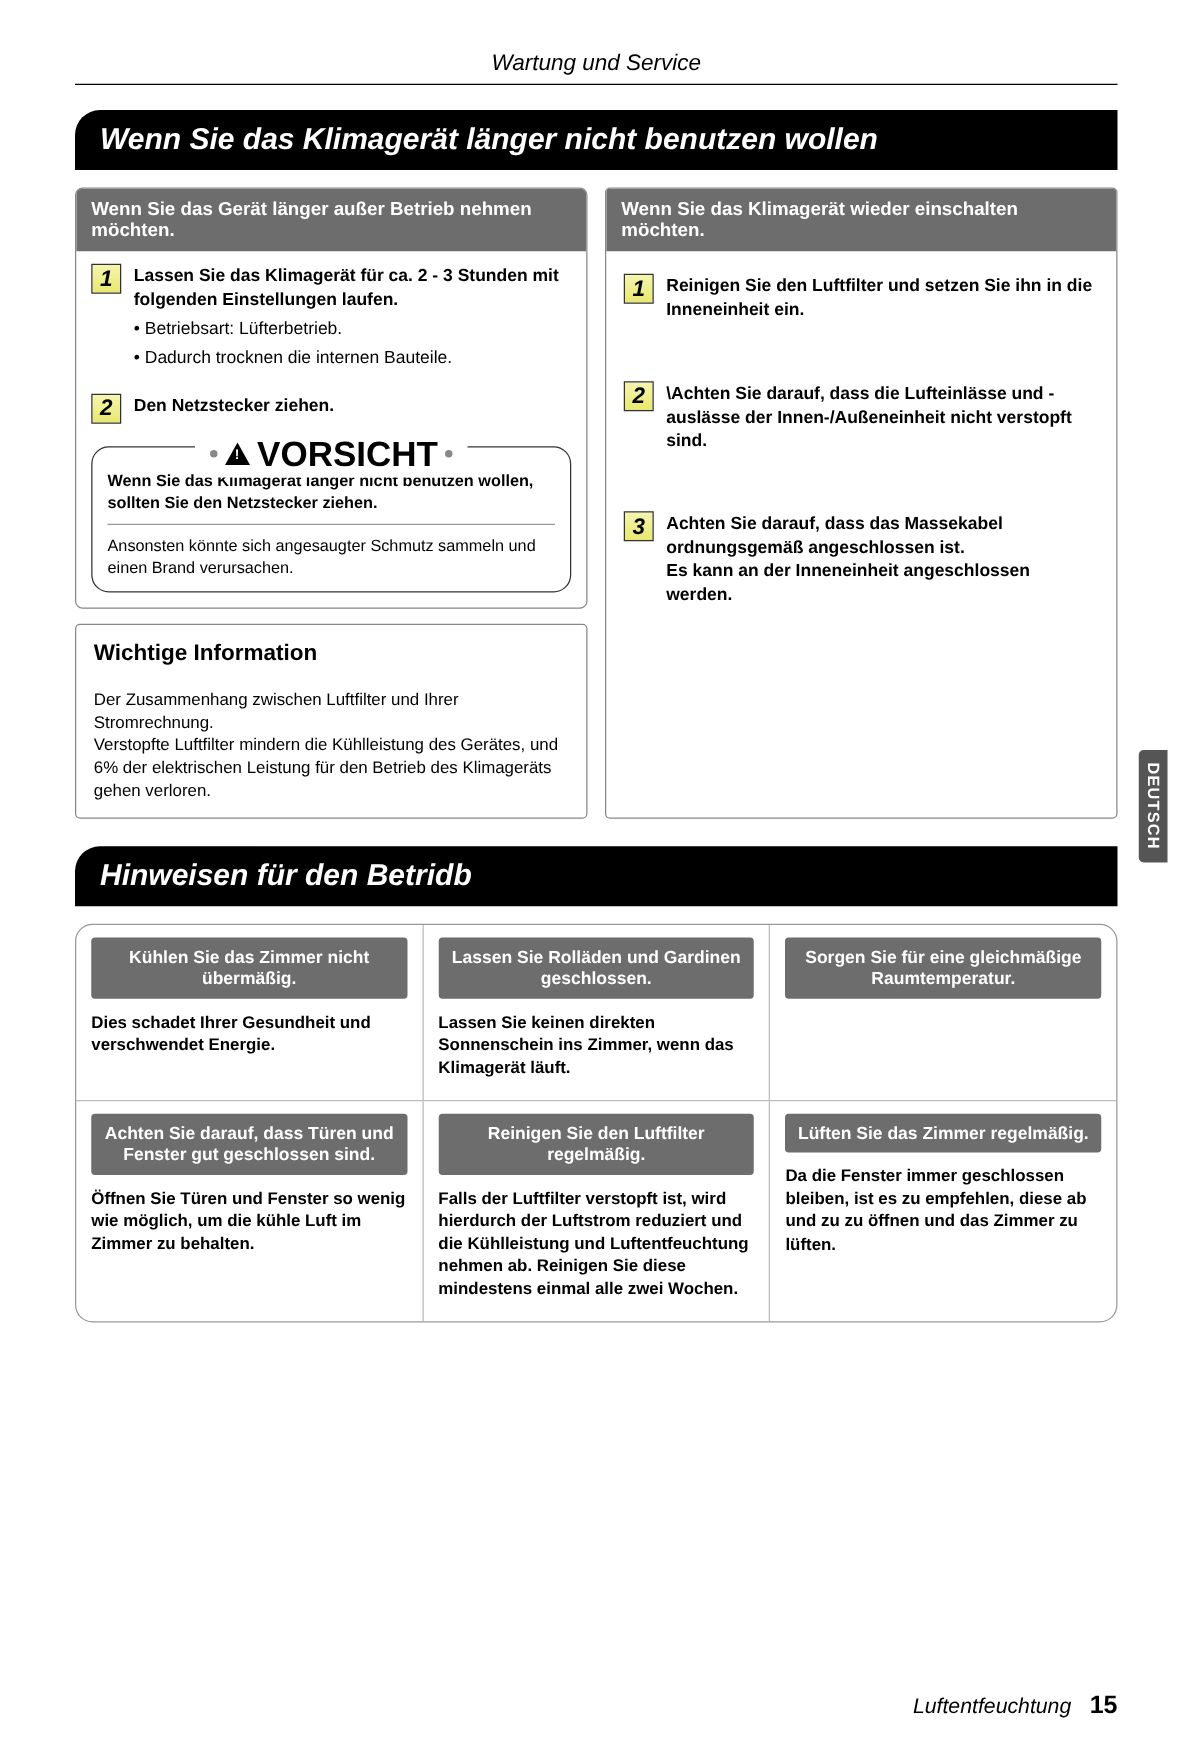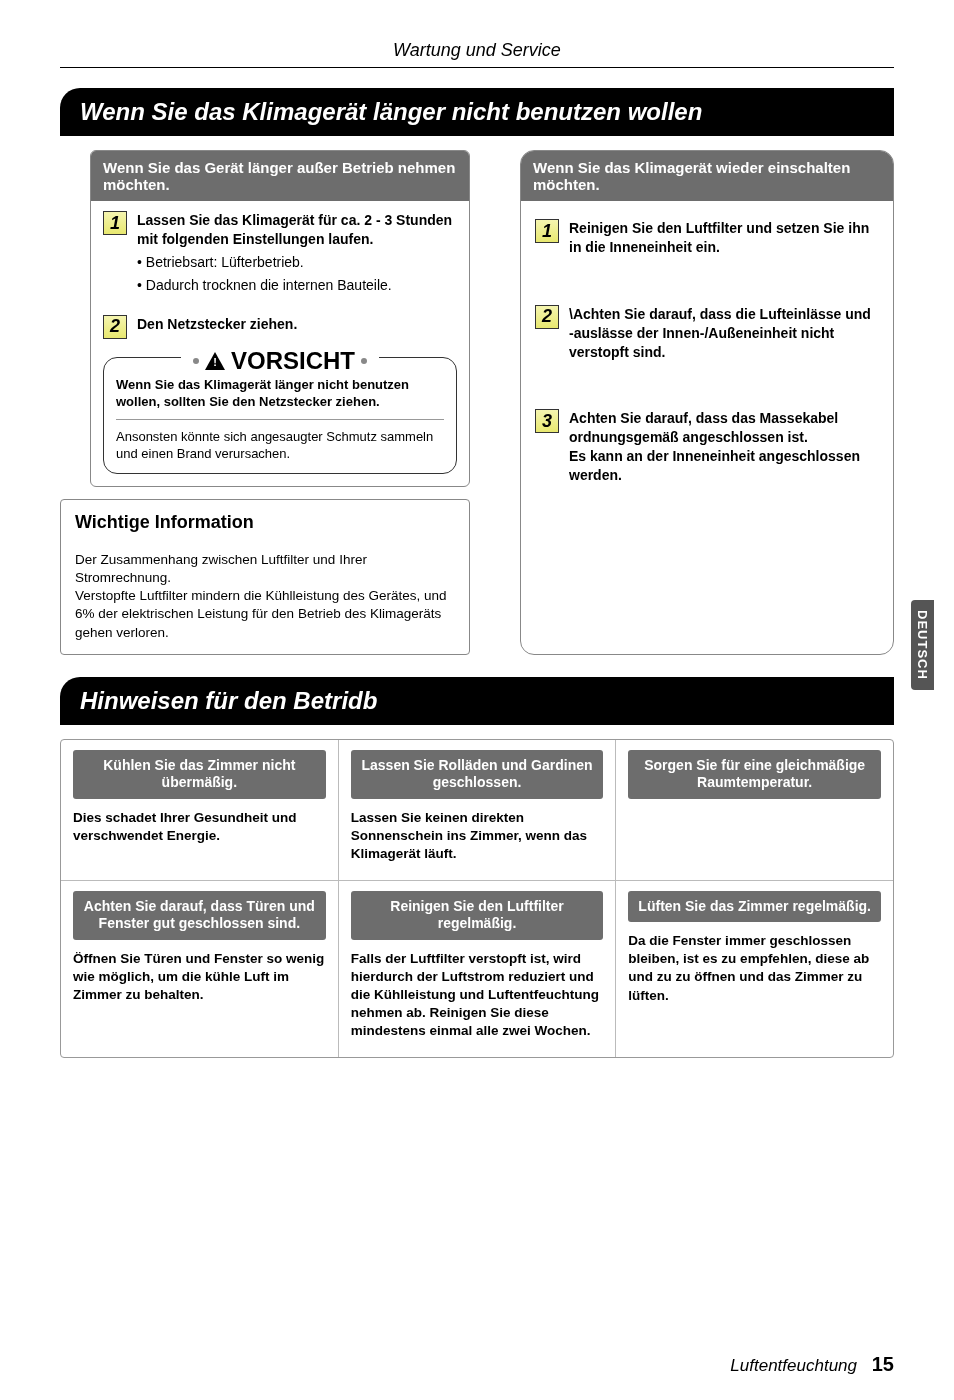--- a/index.html
+++ b/index.html
@@ -42,21 +42,20 @@
     display: flex;
     flex-direction: column;
     gap: 12px;
   }
   .card {
     border: 1px solid #888;
     border-radius: 6px;
     padding: 0;
     overflow: hidden;
     background: #fff;
-    margin-left: 30px;
   }
   .card-header {
     background: #6d6d6d;
     color: #fff;
     font-weight: bold;
     font-size: 15px;
     padding: 8px 12px;
   }
   .step {
     display: flex;
@@ -96,21 +95,21 @@
     position: absolute;
     top: -13px;
     left: 0;
     right: 0;
     text-align: center;
   }
   .caution-title {
     background: #fff;
     padding: 0 12px;
     font-weight: bold;
-    font-size: 24px;
+    font-size: 28px;
     display: inline-flex;
     align-items: center;
     gap: 6px;
   }
   .dot { width:6px; height:6px; border-radius:50%; background:#888; display:inline-block; }
   .tri {
     width: 0; height: 0;
     border-left: 10px solid transparent;
     border-right: 10px solid transparent;
     border-bottom: 18px solid #000;
@@ -142,46 +141,45 @@
     font-size: 18px;
     font-weight: bold;
     margin-bottom: 18px;
   }
   .info-card p {
     font-size: 13.5px;
     line-height: 1.35;
   }
   .right-steps {
     border: 1px solid #888;
-    border-radius: 14px;
+    border-radius: 4px;
     overflow: hidden;
     flex: 1;
     display: flex;
     flex-direction: column;
-    margin-left: 36px;
   }
   .right-steps .step { padding: 18px 14px 30px 14px; }
 
   .side-tab {
     position: absolute;
     right: 20px;
     top: 600px;
     background: #555;
     color: #fff;
     writing-mode: vertical-rl;
     padding: 10px 4px;
     font-size: 13px;
     font-weight: bold;
     letter-spacing: 1px;
     border-radius: 4px 0 0 4px;
   }
 
   .tips-wrap {
     border: 1px solid #999;
-    border-radius: 4px;
+    border-radius: 14px;
     margin-top: 12px;
   }
   .tips-row {
     display: flex;
   }
   .tips-row + .tips-row { border-top: 1px solid #bbb; }
   .tip-cell {
     flex: 1;
     padding: 10px 12px 16px 12px;
     display: flex;

